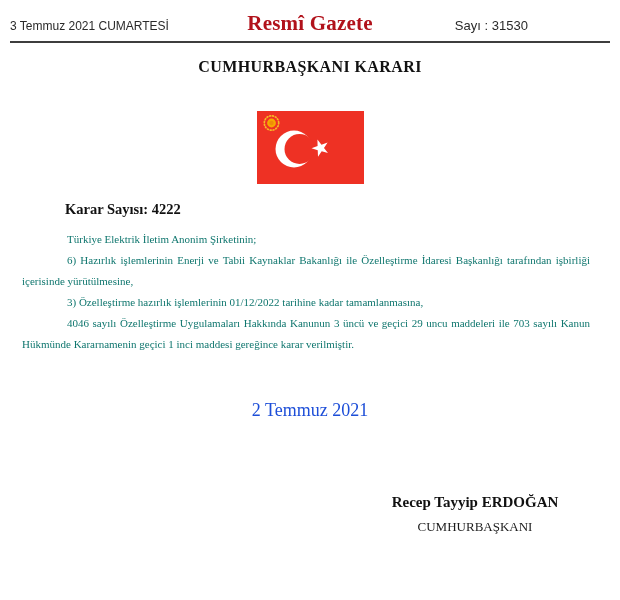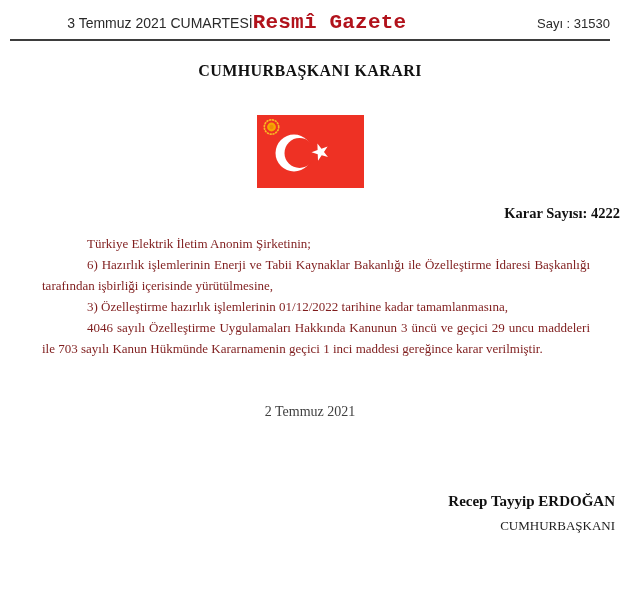--- a/index.html
+++ b/index.html
@@ -10,75 +10,74 @@
     background: #ffffff;
     overflow: hidden;
     color: #1e1e1e;
     font-family: "Liberation Serif", serif;
   }
   .masthead {
     display: flex;
     align-items: baseline;
     padding: 11px 10px 0 10px;
   }
-  .masthead .left  { flex: 1; text-align: right;  font-family: "Liberation Sans", sans-serif; font-size: 14px; color: #2a2a2a; margin-left: 39px; }
-  .masthead .right { flex: 1; text-align: right; font-family: "Liberation Sans", sans-serif; font-size: 13px; color: #2a2a2a; }
+  .masthead .left  { flex: 1; text-align: left;  font-family: "Liberation Sans", sans-serif; font-size: 12px; color: #2a2a2a; }
+  .masthead .right { flex: 1; text-align: center; font-family: "Liberation Sans", sans-serif; font-size: 13px; color: #2a2a2a; }
   .gazette-title {
     flex: 0 0 auto;
-    font-family: Liberation Mono, monospace;
+    font-family: Liberation Serif, serif;
     font-weight: bold;
     font-size: 21px;
     color: var(--gazette-red, #b1121b);
     letter-spacing: 0.2px;
   }
   .rule {
     margin: 5px 10px 0 10px;
     border-top: 2px solid #3d3d3d;
     height: 0;
   }
   .doc-title {
-    margin-top: 20px;
+    margin-top: 14px;
     text-align: center;
     font-weight: bold;
     font-size: 16px;
     letter-spacing: 0.4px;
     line-height: 19px;
     color: #111;
   }
   .flag-wrap {
     width: 107px;
     height: 73px;
     margin: 35px auto 0 auto;
   }
   .flag-wrap svg { display: block; }
   .decision-no {
     margin: 17px 0 0 65px;
     font-weight: bold;
     font-size: 14.5px;
     color: #111;
-    text-align: right;
   }
   .doc-body {
-    margin: 11px 30px 0 42px;
-    font-size: 13px;
+    margin: 11px 30px 0 22px;
+    font-size: 11px;
     line-height: 21px;
     text-align: justify;
-    color: #7f1d1d;
+    color: #0f766e;
   }
   .doc-body p { margin: 0; text-indent: 45px; }
   .doc-date {
     margin-top: 45px;
     text-align: center;
-    font-size: 14px;
-    color: #404040;
+    font-size: 18px;
+    color: #1d4ed8;
   }
   .signature {
     width: 280px;
     margin: 72px 5px 0 auto;
-    text-align: right;
+    text-align: center;
   }
   .sig-name  { font-weight: bold; font-size: 15px; line-height: 19px; color: #111; }
   .sig-title { font-size: 13px; line-height: 19px; margin-top: 5px; color: #1c1c1c; }
 </style>
 </head>
 <body>
 
 <div class="page">
 
   <div class="masthead">

